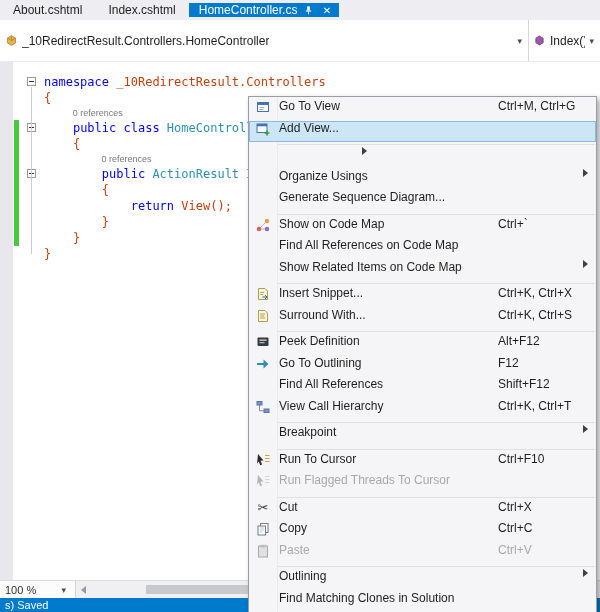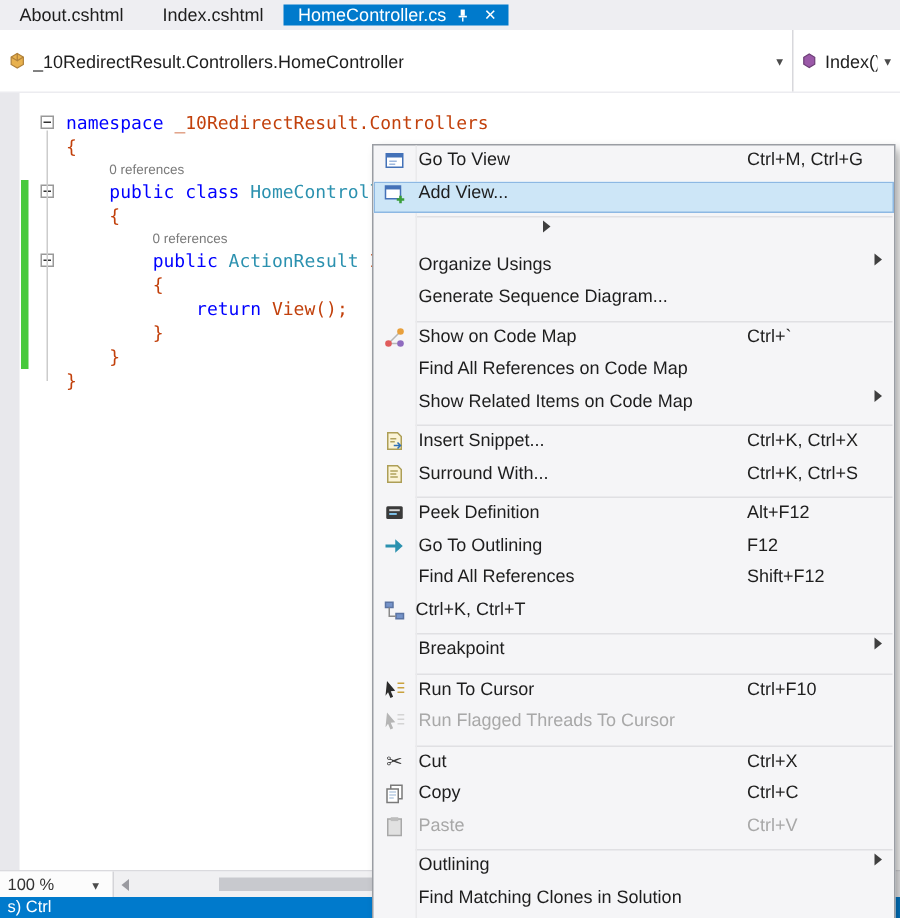--- a/index.html
+++ b/index.html
@@ -148,21 +148,21 @@
       <span>100 %</span>
       <span class="combo-arrow">▾</span>
     </div>
     <div class="hscroll">
       <span class="scroll-arrow"></span>
       <div class="hthumb"></div>
     </div>
   </div>
 
   <div class="statusbar">
-    <span>s) Ctrl</span>
+    <span>s) Saved</span>
   </div>
 
   <div class="context-menu" id="context-menu">
       <div class="menu-item">
         <span class="mi-icon">
           <svg viewBox="0 0 16 16">
             <rect x="2.5" y="3.5" width="11" height="9" fill="#fff" stroke="#4472b8"></rect>
             <rect x="2.5" y="3.5" width="11" height="2.5" fill="#4472b8"></rect>
             <path d="M4.5 8.5h5M4.5 10.5h4" stroke="#9db7dd"></path>
           </svg>
@@ -288,20 +288,21 @@
         <span class="mi-arrow"></span>
       </div>
       <div class="menu-item">
         <span class="mi-icon">
           <svg viewBox="0 0 16 16">
             <rect x="2" y="2.5" width="5" height="3.5" fill="#7593c9" stroke="#5b74a3"></rect>
             <rect x="9" y="10" width="5" height="3.5" fill="#7593c9" stroke="#5b74a3"></rect>
             <path d="M4.5 6v5.8h4.5" fill="none" stroke="#8a8a8a"></path>
           </svg>
         </span>
+        <span class="mi-label">View Call Hierarchy</span>
         <span class="mi-shortcut">Ctrl+K, Ctrl+T</span>
         <span class="mi-arrow"></span>
       </div>
       <div class="menu-sep"></div>
       <div class="menu-item">
         <span class="mi-icon"></span>
         <span class="mi-label">Breakpoint</span>
         <span class="mi-shortcut"></span>
         <span class="mi-arrow">
           <span class="tri"></span>

